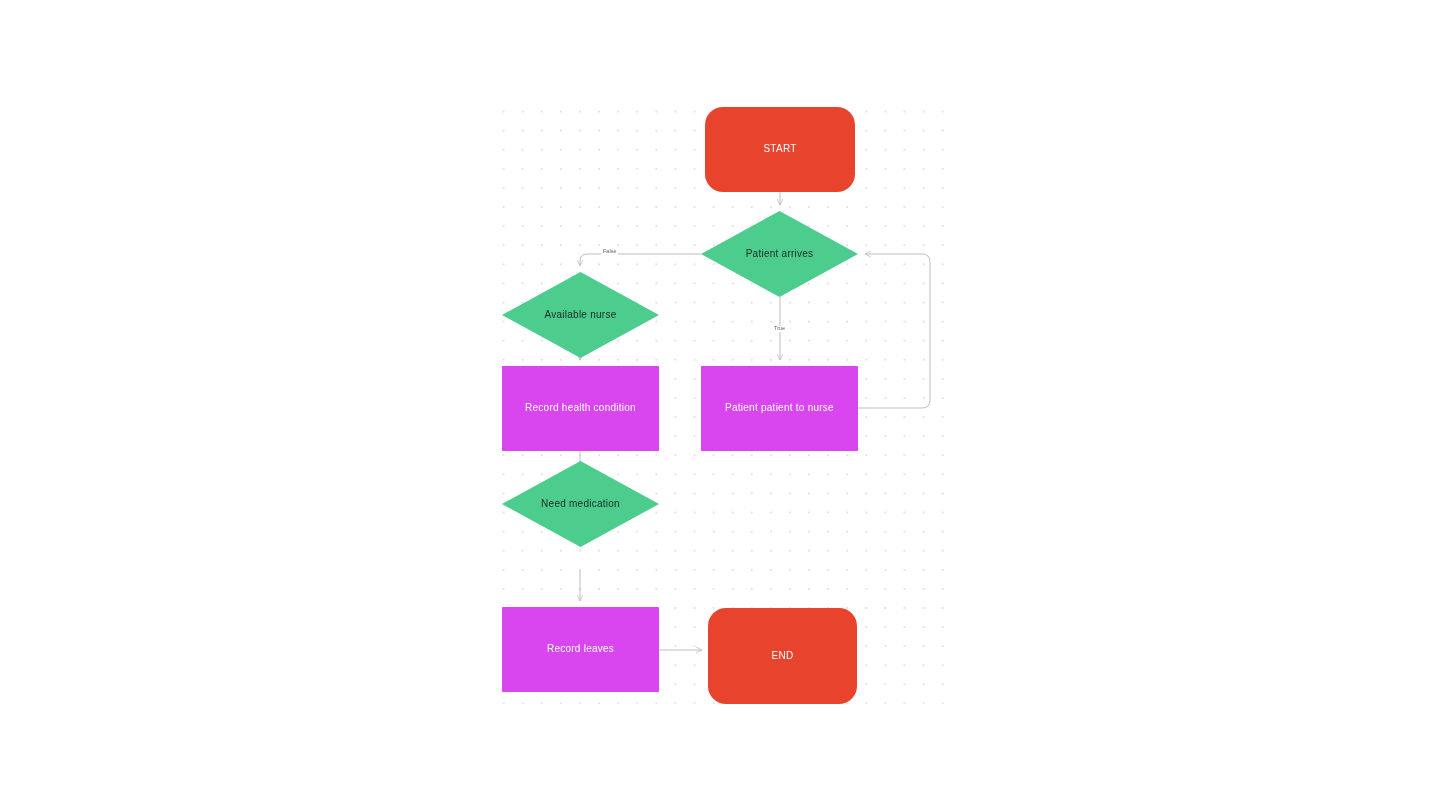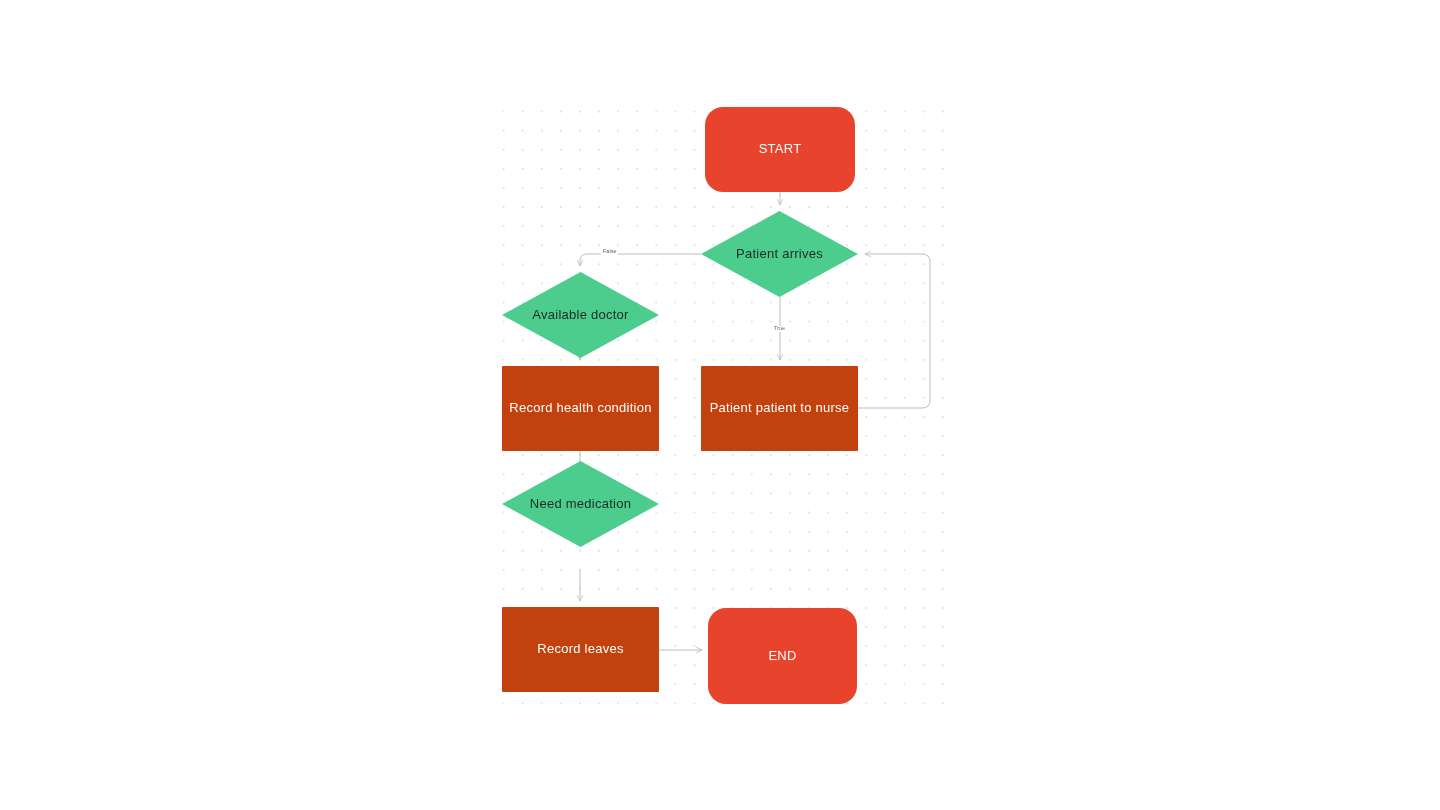--- a/index.html
+++ b/index.html
@@ -45,39 +45,39 @@
   .node {
     position: absolute;
     display: flex;
     align-items: center;
     justify-content: center;
     text-align: center;
     box-sizing: border-box;
   }
 
   .node-label {
-    font-size: 13px;
+    font-size: 10px;
     letter-spacing: 0.25px;
     line-height: 1.25;
     user-select: none;
     white-space: nowrap;
   }
 
   
   .terminator {
     background: #e8432c;
     border-radius: 18px;
   }
   .terminator .node-label {
     color: #ffffff;
   }
 
   
   .process {
-    background: #c2410c;
+    background: #d946ef;
     border-radius: 1px;
   }
   .process .node-label {
     color: #ffffff;
   }
 
   
   .decision {
     background: transparent;
   }
@@ -147,21 +147,21 @@
     <svg class="diamond-shape" viewBox="0 0 157 86" preserveAspectRatio="none" xmlns="http://www.w3.org/2000/svg">
       <polygon points="78.5,0 157,43 78.5,86 0,43" fill="#4ccd8d"></polygon>
     </svg>
     <span class="node-label">Patient arrives</span>
   </div>
 
   <div class="node decision" style="left:502px; top:272px; width:157px; height:86px;">
     <svg class="diamond-shape" viewBox="0 0 157 86" preserveAspectRatio="none" xmlns="http://www.w3.org/2000/svg">
       <polygon points="78.5,0 157,43 78.5,86 0,43" fill="#4ccd8d"></polygon>
     </svg>
-    <span class="node-label">Available doctor</span>
+    <span class="node-label">Available nurse</span>
   </div>
 
   <div class="node process" style="left:502px; top:366px; width:157px; height:85px;">
     <span class="node-label">Record health condition</span>
   </div>
 
   <div class="node process" style="left:701px; top:366px; width:157px; height:85px;">
     <span class="node-label">Patient patient to nurse</span>
   </div>
 

